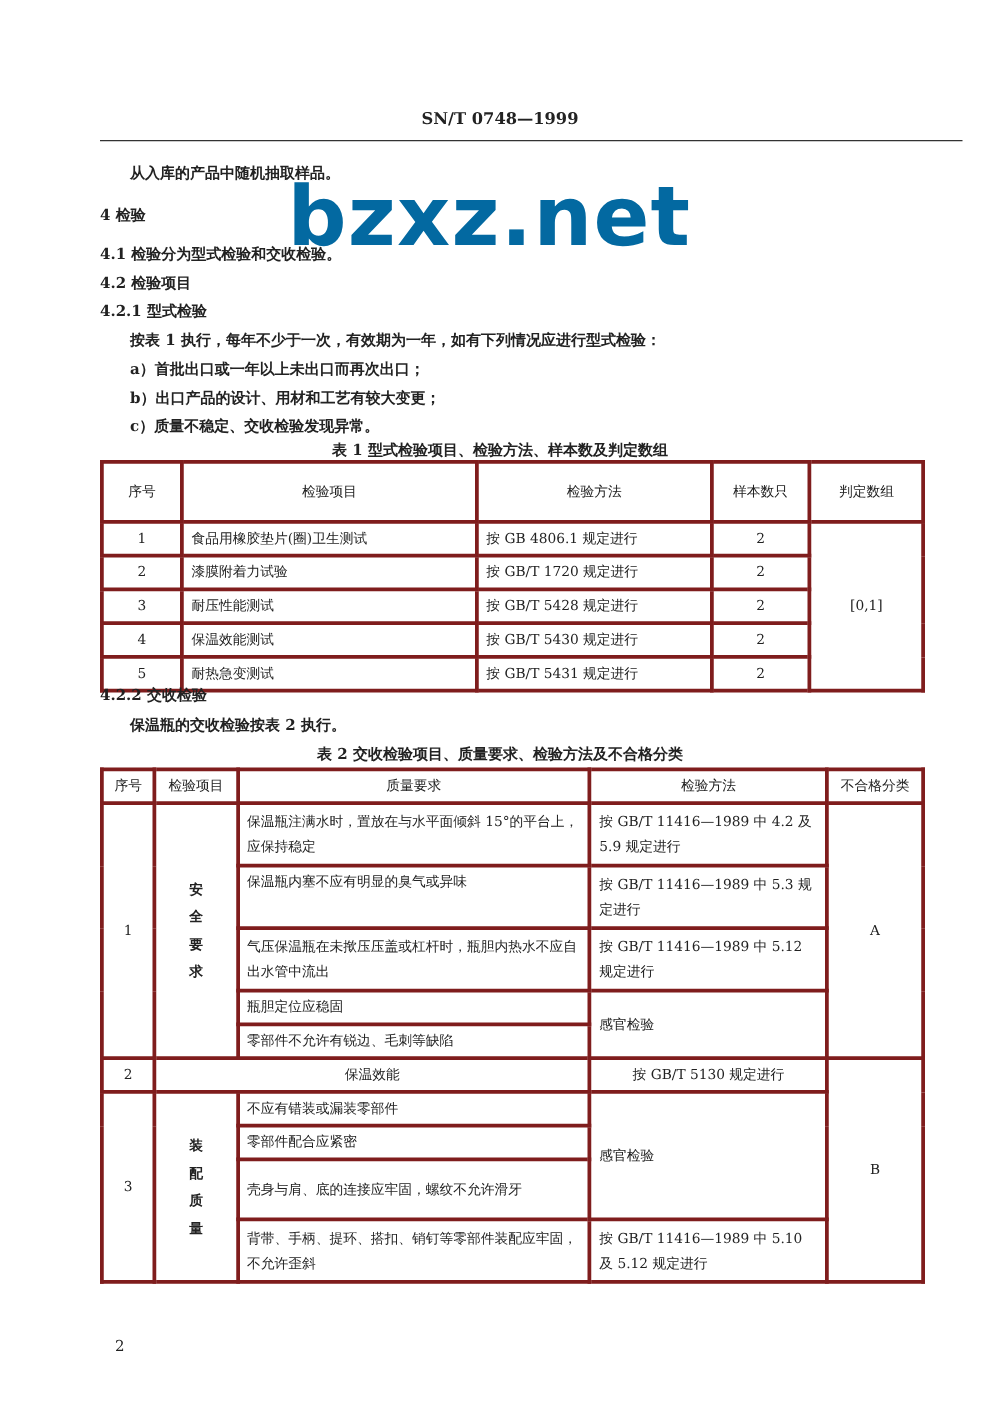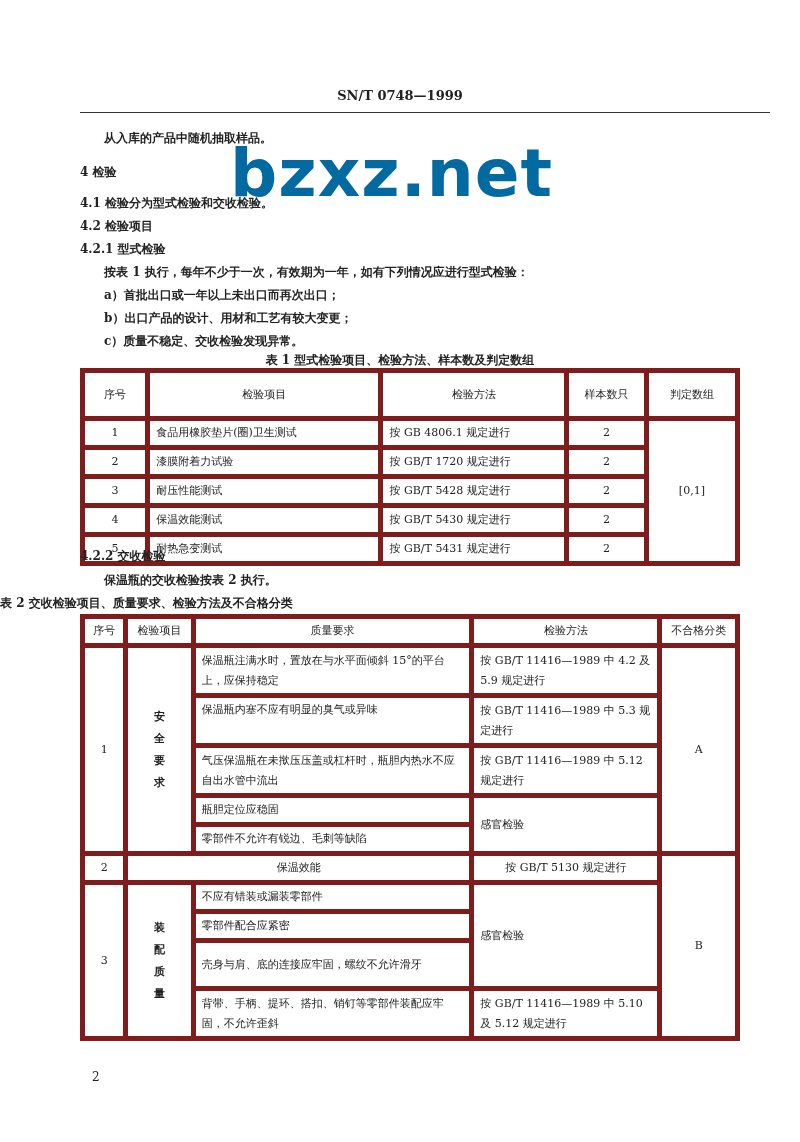--- a/index.html
+++ b/index.html
@@ -3,21 +3,21 @@
 <meta charset="utf-8">
 <style>
   body { margin:0; background:#fff; }
   .page { position:relative; width:800px; height:1142px; background:#fff; color:#222;
     font-family:"DejaVu Serif","Liberation Serif",serif; font-size:12px; }
   .hdr { position:absolute; left:0; top:88px; width:800px; text-align:center; font-size:13px; font-weight:bold; }
   .hline { position:absolute; left:80px; right:30px; top:112px; border-top:1px solid #333; }
   .wm { position:absolute; left:230px; top:135px; font-family:"DejaVu Sans",sans-serif; font-size:66px; font-weight:bold; color:#0369a1; letter-spacing:1px; }
   .t { position:absolute; white-space:nowrap;font-weight:bold; }
   table { position:absolute; border-collapse:collapse; font-size:11px; }
-  td { border:5px solid #7f1d1d; padding:2px 6px; vertical-align:middle; line-height:20px; }
+  td { border:3px solid #7f1d1d; padding:2px 6px; vertical-align:middle; line-height:20px; }
   .c { text-align:center; }
   .vert { width:1em; margin:16px auto; line-height:22px;font-weight:bold; }
   .pg { position:absolute; left:92px; top:1070px; font-size:12px; }
 </style>
 </head>
 <body>
 
 <div class="page">
   <div class="hdr">SN/T 0748—1999</div>
   <div class="hline"></div>
@@ -72,21 +72,21 @@
       <td class="c">5</td>
       <td>耐热急变测试</td>
       <td>按 GB/T 5431 规定进行</td>
       <td class="c">2</td>
     </tr>
   </tbody>
     </table>
 
   <div class="t" style="left:80px;top:548px">4.2.2  交收检验</div>
   <div class="t" style="left:104px;top:572px">保温瓶的交收检验按表 2 执行。</div>
-  <div class="t" style="left:0;width:800px;text-align:left;top:595px">表 2  交收检验项目、质量要求、检验方法及不合格分类</div>
+  <div class="t" style="left:0;width:800px;text-align:center;top:595px">表 2  交收检验项目、质量要求、检验方法及不合格分类</div>
 
   <table style="left:80px;top:614px;width:660px">
     <tbody>
         <tr style="height:26px">
       <td class="c" style="width:26px">序号</td>
       <td class="c" style="width:50px">检验项目</td>
       <td class="c" style="width:260px">质量要求</td>
       <td class="c" style="width:170px">检验方法</td>
       <td class="c" style="width:60px">不合格分类</td>
     </tr>

